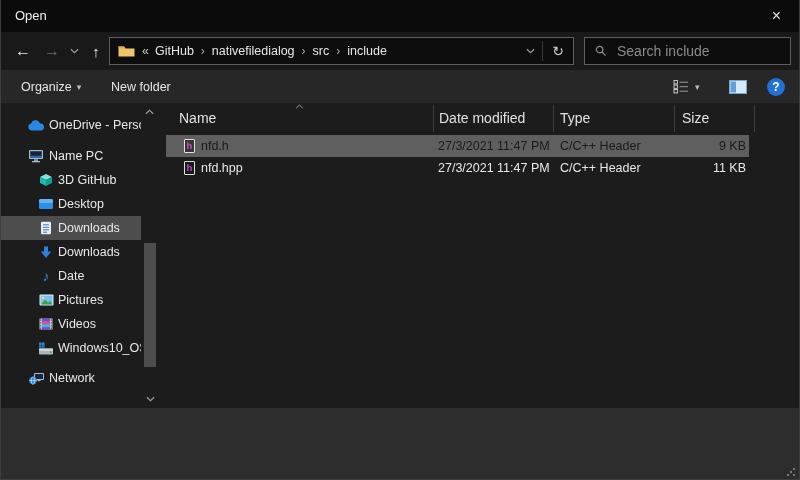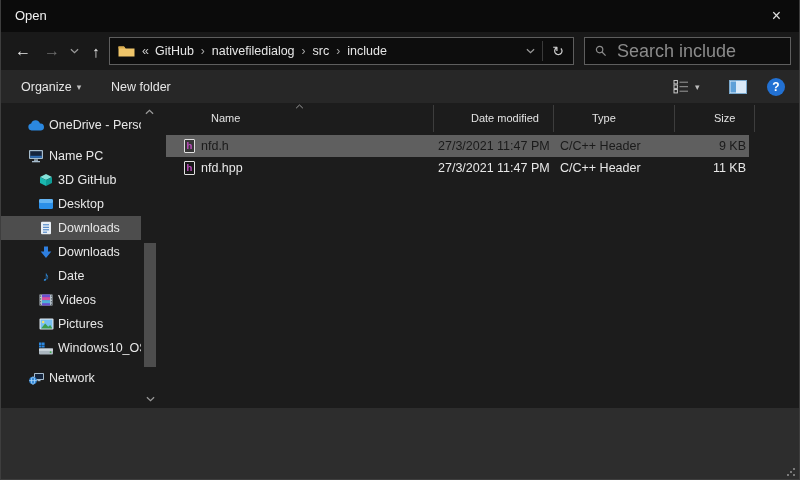--- a/index.html
+++ b/index.html
@@ -20,21 +20,21 @@
   .crumb-zone{display:flex;align-items:center;flex:1;height:100%;overflow:hidden;}
   .folder-ic{margin:0 7px 0 8px;display:flex;}
   .crumb{color:#e6e6e6;font-size:12.5px;padding:0 4px;white-space:nowrap;}
   .crumb-sep{color:#a8a8a8;font-size:12px;padding:0 3px;}
   .crumb-ovf{color:#cfcfcf;font-size:12.5px;padding:0 2px 0 0;}
   .addr-chev{width:24px;height:100%;display:flex;align-items:center;justify-content:center;color:#9a9a9a;}
   .addr-div{width:1px;height:20px;background:#3a3a3a;}
   .addr-refresh{width:30px;height:100%;display:flex;align-items:center;justify-content:center;color:#cfcfcf;font-size:14px;}
   .searchbox{position:absolute;left:583px;top:5px;width:207px;height:28px;background:#0d0d0d;border:1px solid #5e5e5e;display:flex;align-items:center;}
   .search-ic{margin:0 8px 0 10px;display:flex;}
-  .searchbox input{flex:1;background:transparent;border:none;outline:none;color:#ddd;font-size:18px;min-width:0;}
+  .searchbox input{flex:1;background:transparent;border:none;outline:none;color:#ddd;font-size:14px;min-width:0;}
   .searchbox input::placeholder{color:#8b8b8b;}
   
   .toolbar{position:absolute;left:0;top:70px;width:100%;height:33px;background:#272727;color:#e6e6e6;font-size:12.5px;}
   .tb-item{position:absolute;top:0;height:33px;display:flex;align-items:center;gap:5px;}
   .tb-organize{left:20px;}
   .tb-newfolder{left:110px;}
   .tb-caret{font-size:9px;color:#bdbdbd;}
   .tb-views{left:672px;}
   .tb-pane{left:728px;}
   .tb-help{left:766px;}
@@ -51,21 +51,21 @@
   .sb-item.selected{background:#4d4d4d;}
   .mt7{margin-top:7px;} .mt6{margin-top:6px;padding-left:48px;}
   .note-glyph{color:#2e8ce0;font-size:14px;line-height:1;}
   
   .sb-scroll{position:absolute;left:141px;top:0;width:16px;height:305px;}
   .sb-scroll .chev{position:absolute;left:0;width:16px;height:14px;display:flex;align-items:center;justify-content:center;color:#9a9a9a;}
   .sb-scroll .chev.up{top:2px;transform:rotate(180deg);}
   .sb-scroll .chev.down{bottom:2px;}
   .sb-thumb{position:absolute;left:2px;top:140px;width:12px;height:124px;background:#4d4d4d;}
   
-  .col-head{position:absolute;top:1px;height:30px;color:#e2e2e2;font-size:11px;line-height:28px;margin-left:32px;}
+  .col-head{position:absolute;top:1px;height:30px;color:#e2e2e2;font-size:14px;line-height:28px;}
   .ch-name{left:178px;} .ch-date{left:438px;} .ch-type{left:559px;} .ch-size{left:681px;text-align:right;}
   .col-sep{position:absolute;top:2px;width:1px;height:27px;background:#3d3d3d;}
   .sort-chev{position:absolute;left:294px;top:1px;color:#9a9a9a;transform:rotate(180deg);}
   .rows{position:absolute;left:165px;top:32px;width:583px;}
   .frow{position:relative;height:22px;color:#e8e8e8;font-size:12.5px;}
   .frow.selected{background:#5f5f5f;color:#1a1a1a;}
   .cell{position:absolute;top:0;line-height:22px;white-space:nowrap;}
   .c-icon{left:18px;top:4px;}
   .c-name{left:35px;}
   .c-date{left:272px;}
@@ -242,50 +242,50 @@
         <span class="sb-label">Downloads</span>
       </div>
       <div class="sb-item child">
         <span class="sb-icon">
             <span class="note-glyph">♪</span>
           </span>
         <span class="sb-label">Date</span>
       </div>
       <div class="sb-item child">
         <span class="sb-icon">
+          <svg width="15" height="12" viewBox="0 0 15 12">
+              <rect x="0.5" y="0.5" width="14" height="11" rx="1" fill="#dfe7ee"></rect>
+              <rect x="1.6" y="1.6" width="11.8" height="8.8" fill="#79c0f2"></rect>
+              <circle cx="4.2" cy="4" r="1.2" fill="#f7e26b"></circle>
+              <polygon points="2,10.4 6.2,5.6 9.2,8.8 11.2,7 13.4,10.4" fill="#3f9e4f"></polygon>
+            </svg>
+        </span>
+        <span class="sb-label">Pictures</span>
+      </div>
+      <div class="sb-item child">
+        <span class="sb-icon">
           <svg width="14" height="12" viewBox="0 0 14 12">
               <rect x="0.5" y="0.5" width="13" height="11" fill="#b9c4cc"></rect>
               <rect x="3" y="0.5" width="8" height="11" fill="#6a4fd0"></rect>
               <rect x="3" y="3.2" width="8" height="3" fill="#d94f9b"></rect>
               <rect x="3" y="6.2" width="8" height="3" fill="#4fb0d9"></rect>
               <rect x="1.1" y="1.4" width="1" height="1.4" fill="#55606a"></rect>
               <rect x="1.1" y="4.2" width="1" height="1.4" fill="#55606a"></rect>
               <rect x="1.1" y="7" width="1" height="1.4" fill="#55606a"></rect>
               <rect x="1.1" y="9.6" width="1" height="1.4" fill="#55606a"></rect>
               <rect x="11.9" y="1.4" width="1" height="1.4" fill="#55606a"></rect>
               <rect x="11.9" y="4.2" width="1" height="1.4" fill="#55606a"></rect>
               <rect x="11.9" y="7" width="1" height="1.4" fill="#55606a"></rect>
               <rect x="11.9" y="9.6" width="1" height="1.4" fill="#55606a"></rect>
             </svg>
         </span>
         <span class="sb-label">Videos</span>
       </div>
       <div class="sb-item child">
         <span class="sb-icon">
-          <svg width="15" height="12" viewBox="0 0 15 12">
-              <rect x="0.5" y="0.5" width="14" height="11" rx="1" fill="#dfe7ee"></rect>
-              <rect x="1.6" y="1.6" width="11.8" height="8.8" fill="#79c0f2"></rect>
-              <circle cx="4.2" cy="4" r="1.2" fill="#f7e26b"></circle>
-              <polygon points="2,10.4 6.2,5.6 9.2,8.8 11.2,7 13.4,10.4" fill="#3f9e4f"></polygon>
-            </svg>
-        </span>
-        <span class="sb-label">Pictures</span>
-      </div>
-      <div class="sb-item child">
-        <span class="sb-icon">
           <svg width="16" height="13" viewBox="0 0 16 13">
               <rect x="1" y="0.5" width="2.6" height="2.6" fill="#2b88e0"></rect>
               <rect x="4" y="0.5" width="2.6" height="2.6" fill="#2b88e0"></rect>
               <rect x="1" y="3.5" width="2.6" height="2" fill="#2b88e0"></rect>
               <rect x="4" y="3.5" width="2.6" height="2" fill="#2b88e0"></rect>
               <rect x="1" y="6.5" width="14" height="6" rx="1" fill="#aab6bf"></rect>
               <rect x="1" y="6.5" width="14" height="2.4" fill="#cdd6dd"></rect>
               <circle cx="12.6" cy="10.2" r="0.9" fill="#3fae49"></circle>
             </svg>
         </span>

